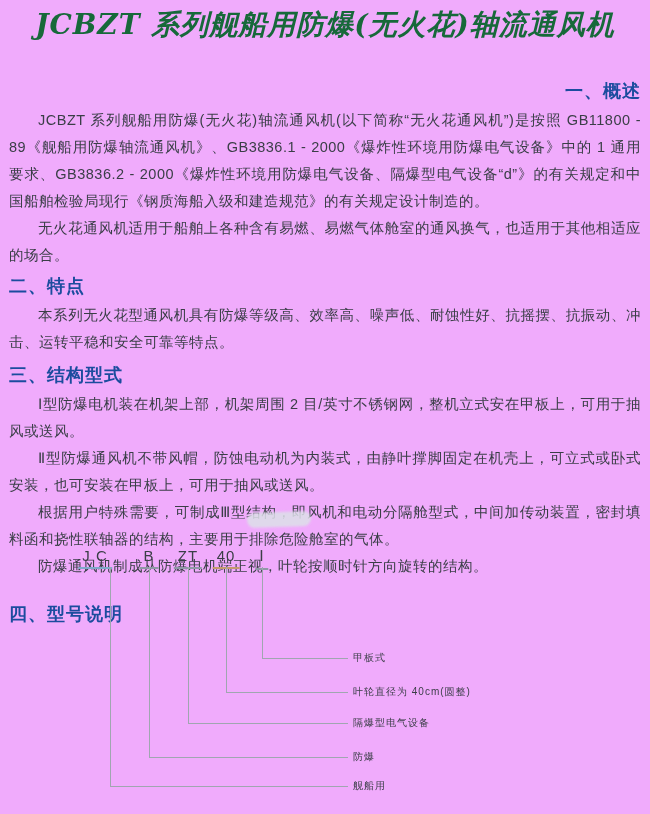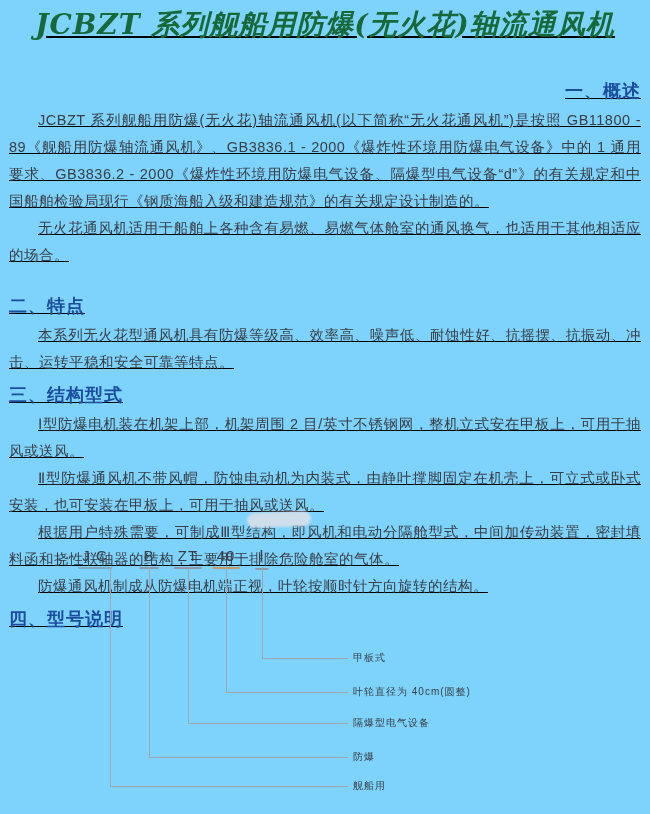--- a/index.html
+++ b/index.html
@@ -1,23 +1,22 @@
 <!DOCTYPE html>
 <html><head>
 <meta charset="utf-8">
 <style>
   html,body { margin:0; padding:0; background:#e8e8e8; }
   .page {
     position:relative;
     width:650px; height:814px;
     margin:0 auto;
-    background:#7dd3fc;
+    background:#f0abfc;
     overflow:hidden;
     font-family:"Liberation Sans", sans-serif;
-    text-decoration:underline;
   }
   .title {
     margin:6px 8px 0 8px;
     text-align:center;
     font-family:"DejaVu Serif", serif;
     font-style:italic;
     font-weight:bold;
     font-size:28px;
     letter-spacing:1px;
     color:#17693a;
@@ -25,23 +24,23 @@
   }
   .content { padding:0 9px 0 9px; }
   .sec {
     margin:0 0 4px 0;
     font-size:18px;
     font-weight:bold;
     letter-spacing:1px;
     color:#1b4c9e;
   }
   .sec.m-overview  { margin-top:35px;text-align:right; }
-  .sec.m-features  { margin-top:25px;  }
+  .sec.m-features  { margin-top:5px;  }
   .sec.m-structure { margin-top:7px;  }
-  .sec.m-model     { margin-top:7px; }
+  .sec.m-model     { margin-top:22px; }
   .content p {
     margin:0;
     font-size:14.5px;
     line-height:27px;
     color:#3a3e47;
     text-indent:2em;
     text-align:justify;
     letter-spacing:0.5px;
   }
   .smudge {

